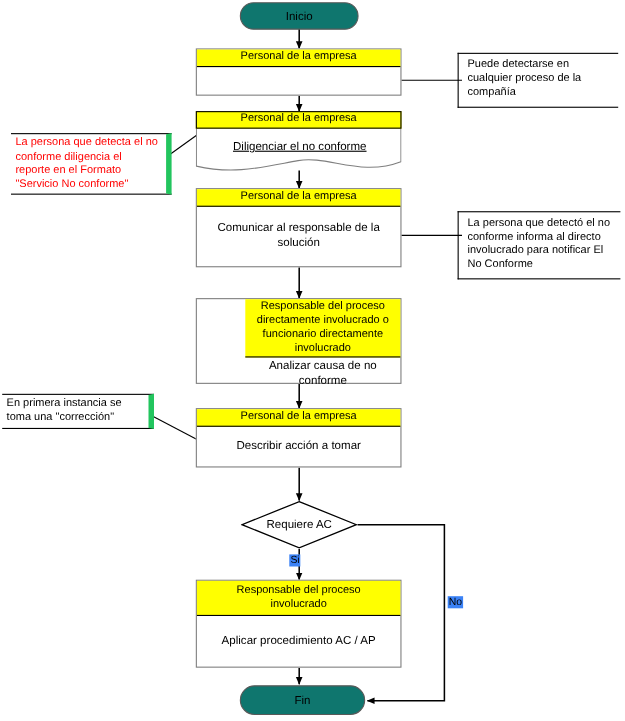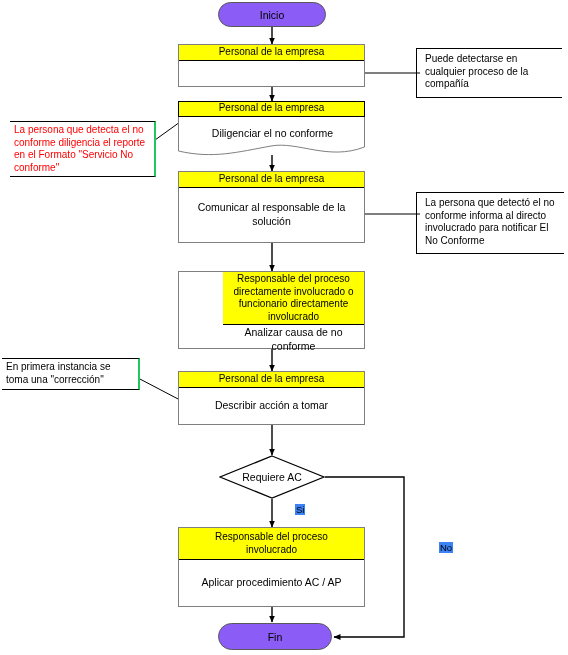--- a/index.html
+++ b/index.html
@@ -22,21 +22,21 @@
     height: 655px;
   }
   .node {
     position: absolute;
     box-sizing: border-box;
   }
   
   .terminator {
     border: 1px solid #595959;
     border-radius: 16px;
-    background: #8b5cf6;
+    background: #0f766e;
     display: flex;
     align-items: center;
     justify-content: center;
     font-size: 10.5px;
     color: #000000;
   }
   
   .procbox {
     border: 1px solid #7f7f7f;
     background: #ffffff;
@@ -119,31 +119,30 @@
   .note.red {
     color: #ff0000;
   }
   
   .note-bracket-left {
     border-left: 1px solid #000000;
     border-top: 1px solid #000000;
     border-bottom: 1px solid #000000;
   }
   .note-bracket-right {
-    border-right: 2px solid #22c55e;
+    border-right: 5px solid #22c55e;
     border-top: 1px solid #000000;
     border-bottom: 1px solid #000000;
   }
   .edge-label {
     position: absolute;
     font-size: 9.5px;
     color: #000000;
     background: #3b82f6;
     padding: 0 1px;
-    margin-left: 32px;
   }
 </style>
 </head>
 <body>
 
 <svg id="canvas" viewBox="0 0 568 655" width="568" height="655" xmlns="http://www.w3.org/2000/svg">
   <defs>
     <marker id="arrow" markerWidth="8" markerHeight="8" refX="6.5" refY="3" orient="auto" markerUnits="userSpaceOnUse">
       <path d="M0,0 L7,3 L0,6 z" fill="#000000"></path>
     </marker>
@@ -179,21 +178,21 @@
 
 <div class="node procbox" style="left:178px; top:44px; width:187px; height:43px;">
   <div class="role">Personal de la empresa</div>
 </div>
 
 <div class="node docbox" style="left:178px; top:101px; width:187px; height:58px;">
   <svg class="docsvg" width="187" height="58" viewBox="0 0 187 58" xmlns="http://www.w3.org/2000/svg">
     <path d="M0.5,0.5 L186.5,0.5 L186.5,46 C150,60 120,40 93,45 C60,51 35,58 0.5,50 Z" fill="#ffffff" stroke="#7f7f7f" stroke-width="1"></path>
   </svg>
   <div class="doc-role" style="left:0px; top:0px; width:187px; height:16px;">Personal de la empresa</div>
-  <div class="doc-action" style="left:0px; top:26px; width:189px;">Diligenciar el no conforme</div>
+  <div class="doc-action" style="left:0px; top:26px; width:189px;text-decoration:underline;">Diligenciar el no conforme</div>
 </div>
 
 <div class="node procbox" style="left:178px; top:171px; width:187px; height:72px;">
   <div class="role">Personal de la empresa</div>
   <div class="action">Comunicar al responsable de la solución</div>
 </div>
 
 <div class="node procbox" style="left:178px; top:271px; width:187px; height:78px;padding-left:44px;">
   <div class="role" style="padding:1px 6px;">Responsable del proceso directamente involucrado o funcionario directamente involucrado</div>
   <div class="action">Analizar causa de no conforme</div>

